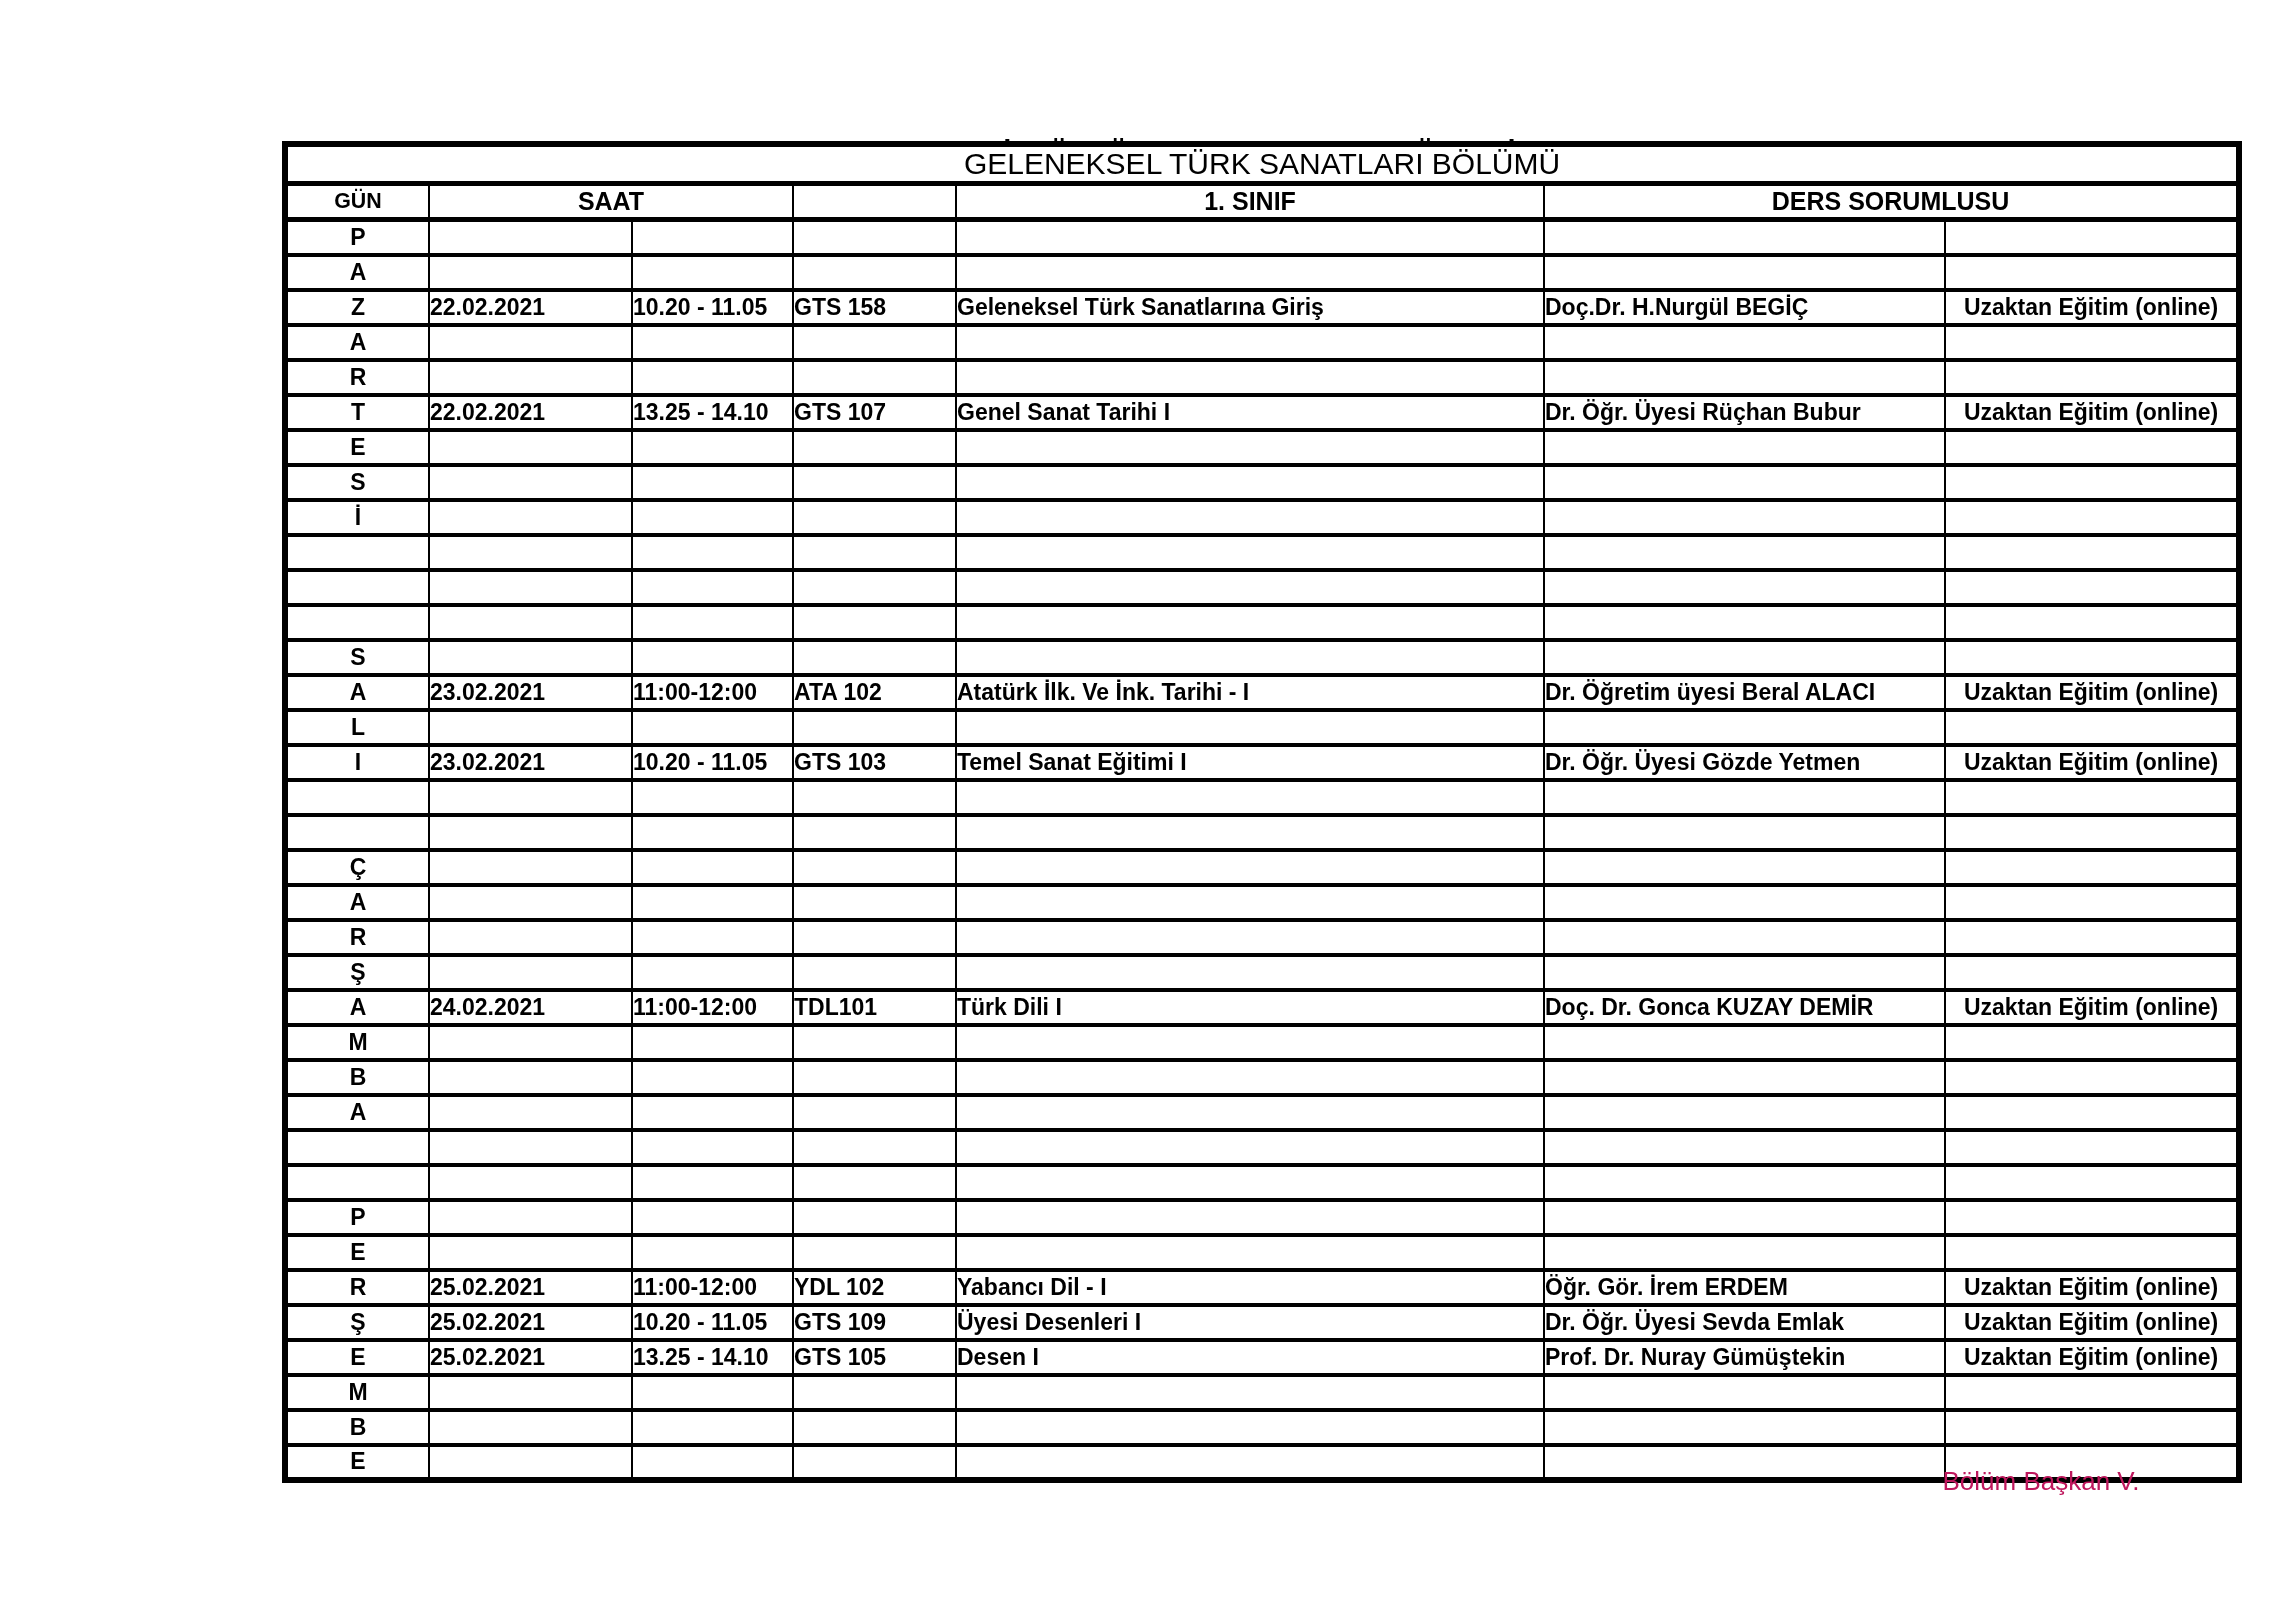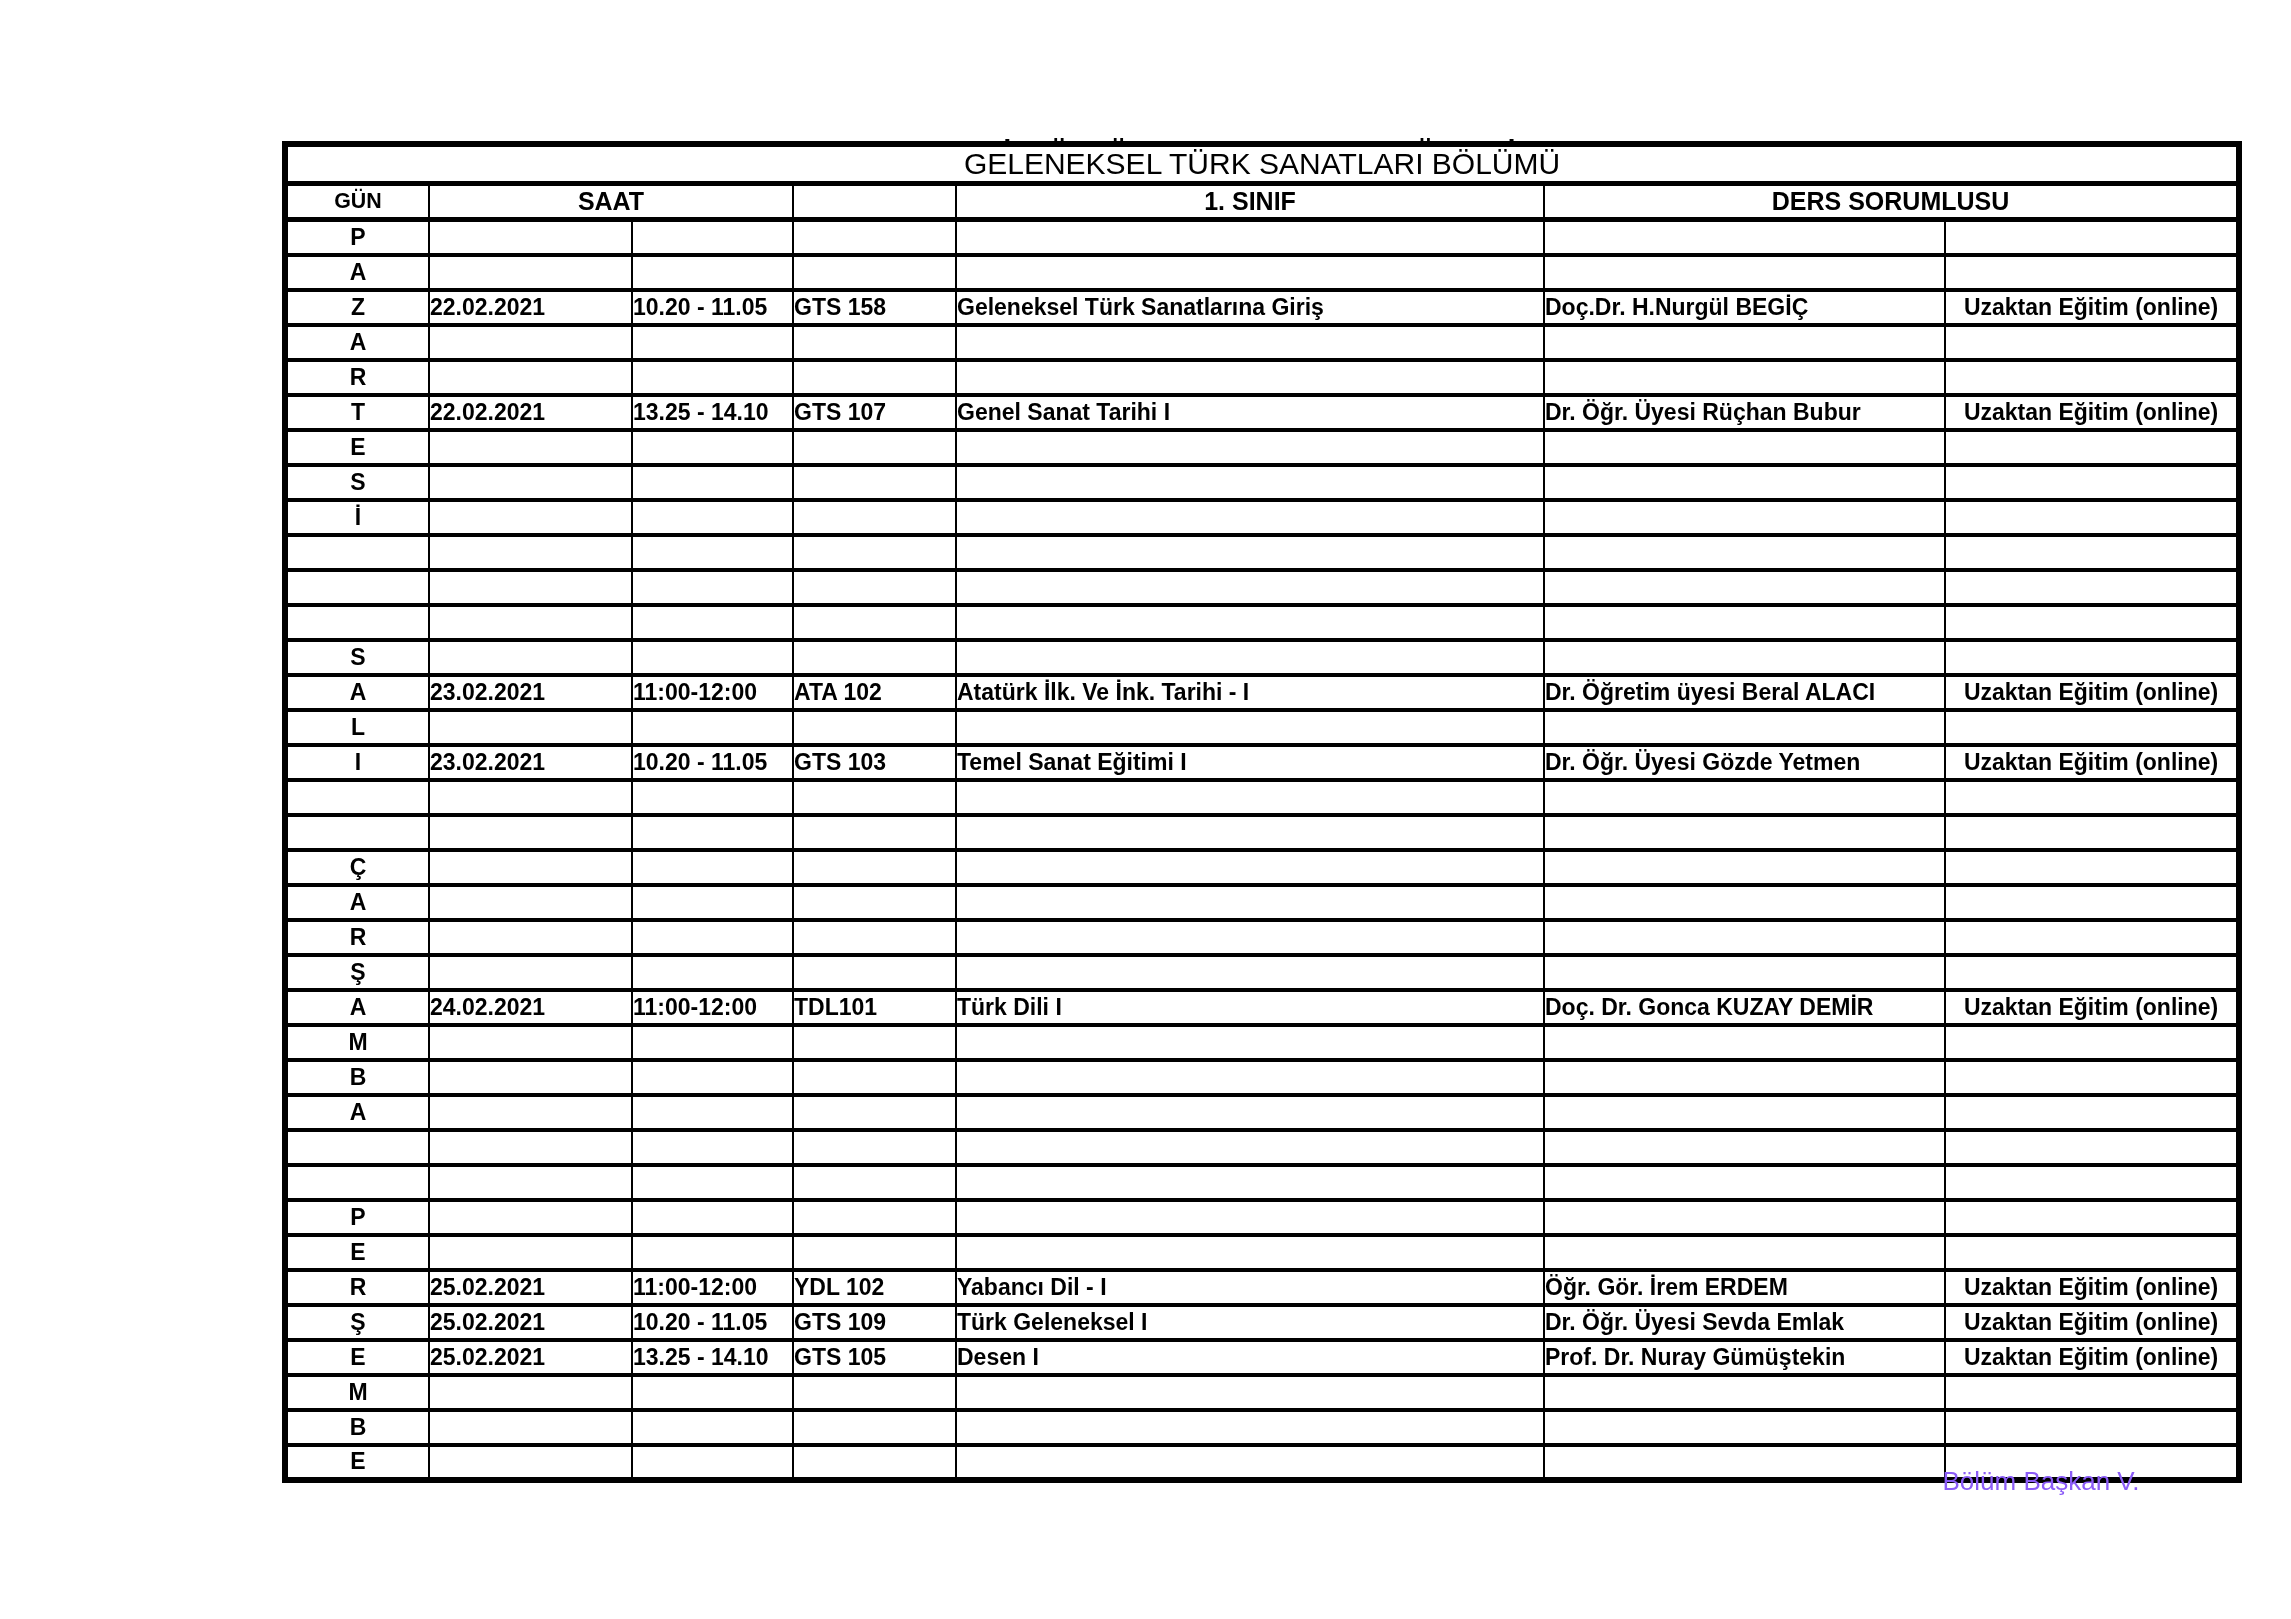--- a/index.html
+++ b/index.html
@@ -74,21 +74,21 @@
   td.c-mode  { text-align: center; }
   .signature {
     position: absolute;
     left: 1818px;
     top: 1463px;
     width: 446px;
     text-align: center;
     font-weight: normal;
     font-size: 26px;
     line-height: 36px;
-    color: #8b5cf6;
+    color: #be185d;
   }
 </style>
 </head>
 <body>
 
 <div class="page">
 
   <div class="titles">
     <div>İ.D.Ü. GÜZEL SANATLAR FAKÜLTESİ</div>
     <div>2020-2021  EĞİTİM - ÖĞRETİM YILI  GÜZ YARIYILI BÜTÜNLEME SINAV  PROGRAMI</div>
@@ -394,21 +394,21 @@
           <td class="c-code">YDL 102</td>
           <td class="c-course">Yabancı Dil - I</td>
           <td class="c-instr">Öğr. Gör. İrem ERDEM</td>
           <td class="c-mode">Uzaktan Eğitim (online)</td>
         </tr>
         <tr class="data-row">
           <td class="c-day">Ş</td>
           <td class="c-date">25.02.2021</td>
           <td class="c-time">10.20 - 11.05</td>
           <td class="c-code">GTS 109</td>
-          <td class="c-course">Türk Geleneksel I</td>
+          <td class="c-course">Üyesi Desenleri I</td>
           <td class="c-instr">Dr. Öğr. Üyesi Sevda Emlak</td>
           <td class="c-mode">Uzaktan Eğitim (online)</td>
         </tr>
         <tr class="data-row">
           <td class="c-day">E</td>
           <td class="c-date">25.02.2021</td>
           <td class="c-time">13.25 - 14.10</td>
           <td class="c-code">GTS 105</td>
           <td class="c-course">Desen I</td>
           <td class="c-instr">Prof. Dr. Nuray Gümüştekin</td>

